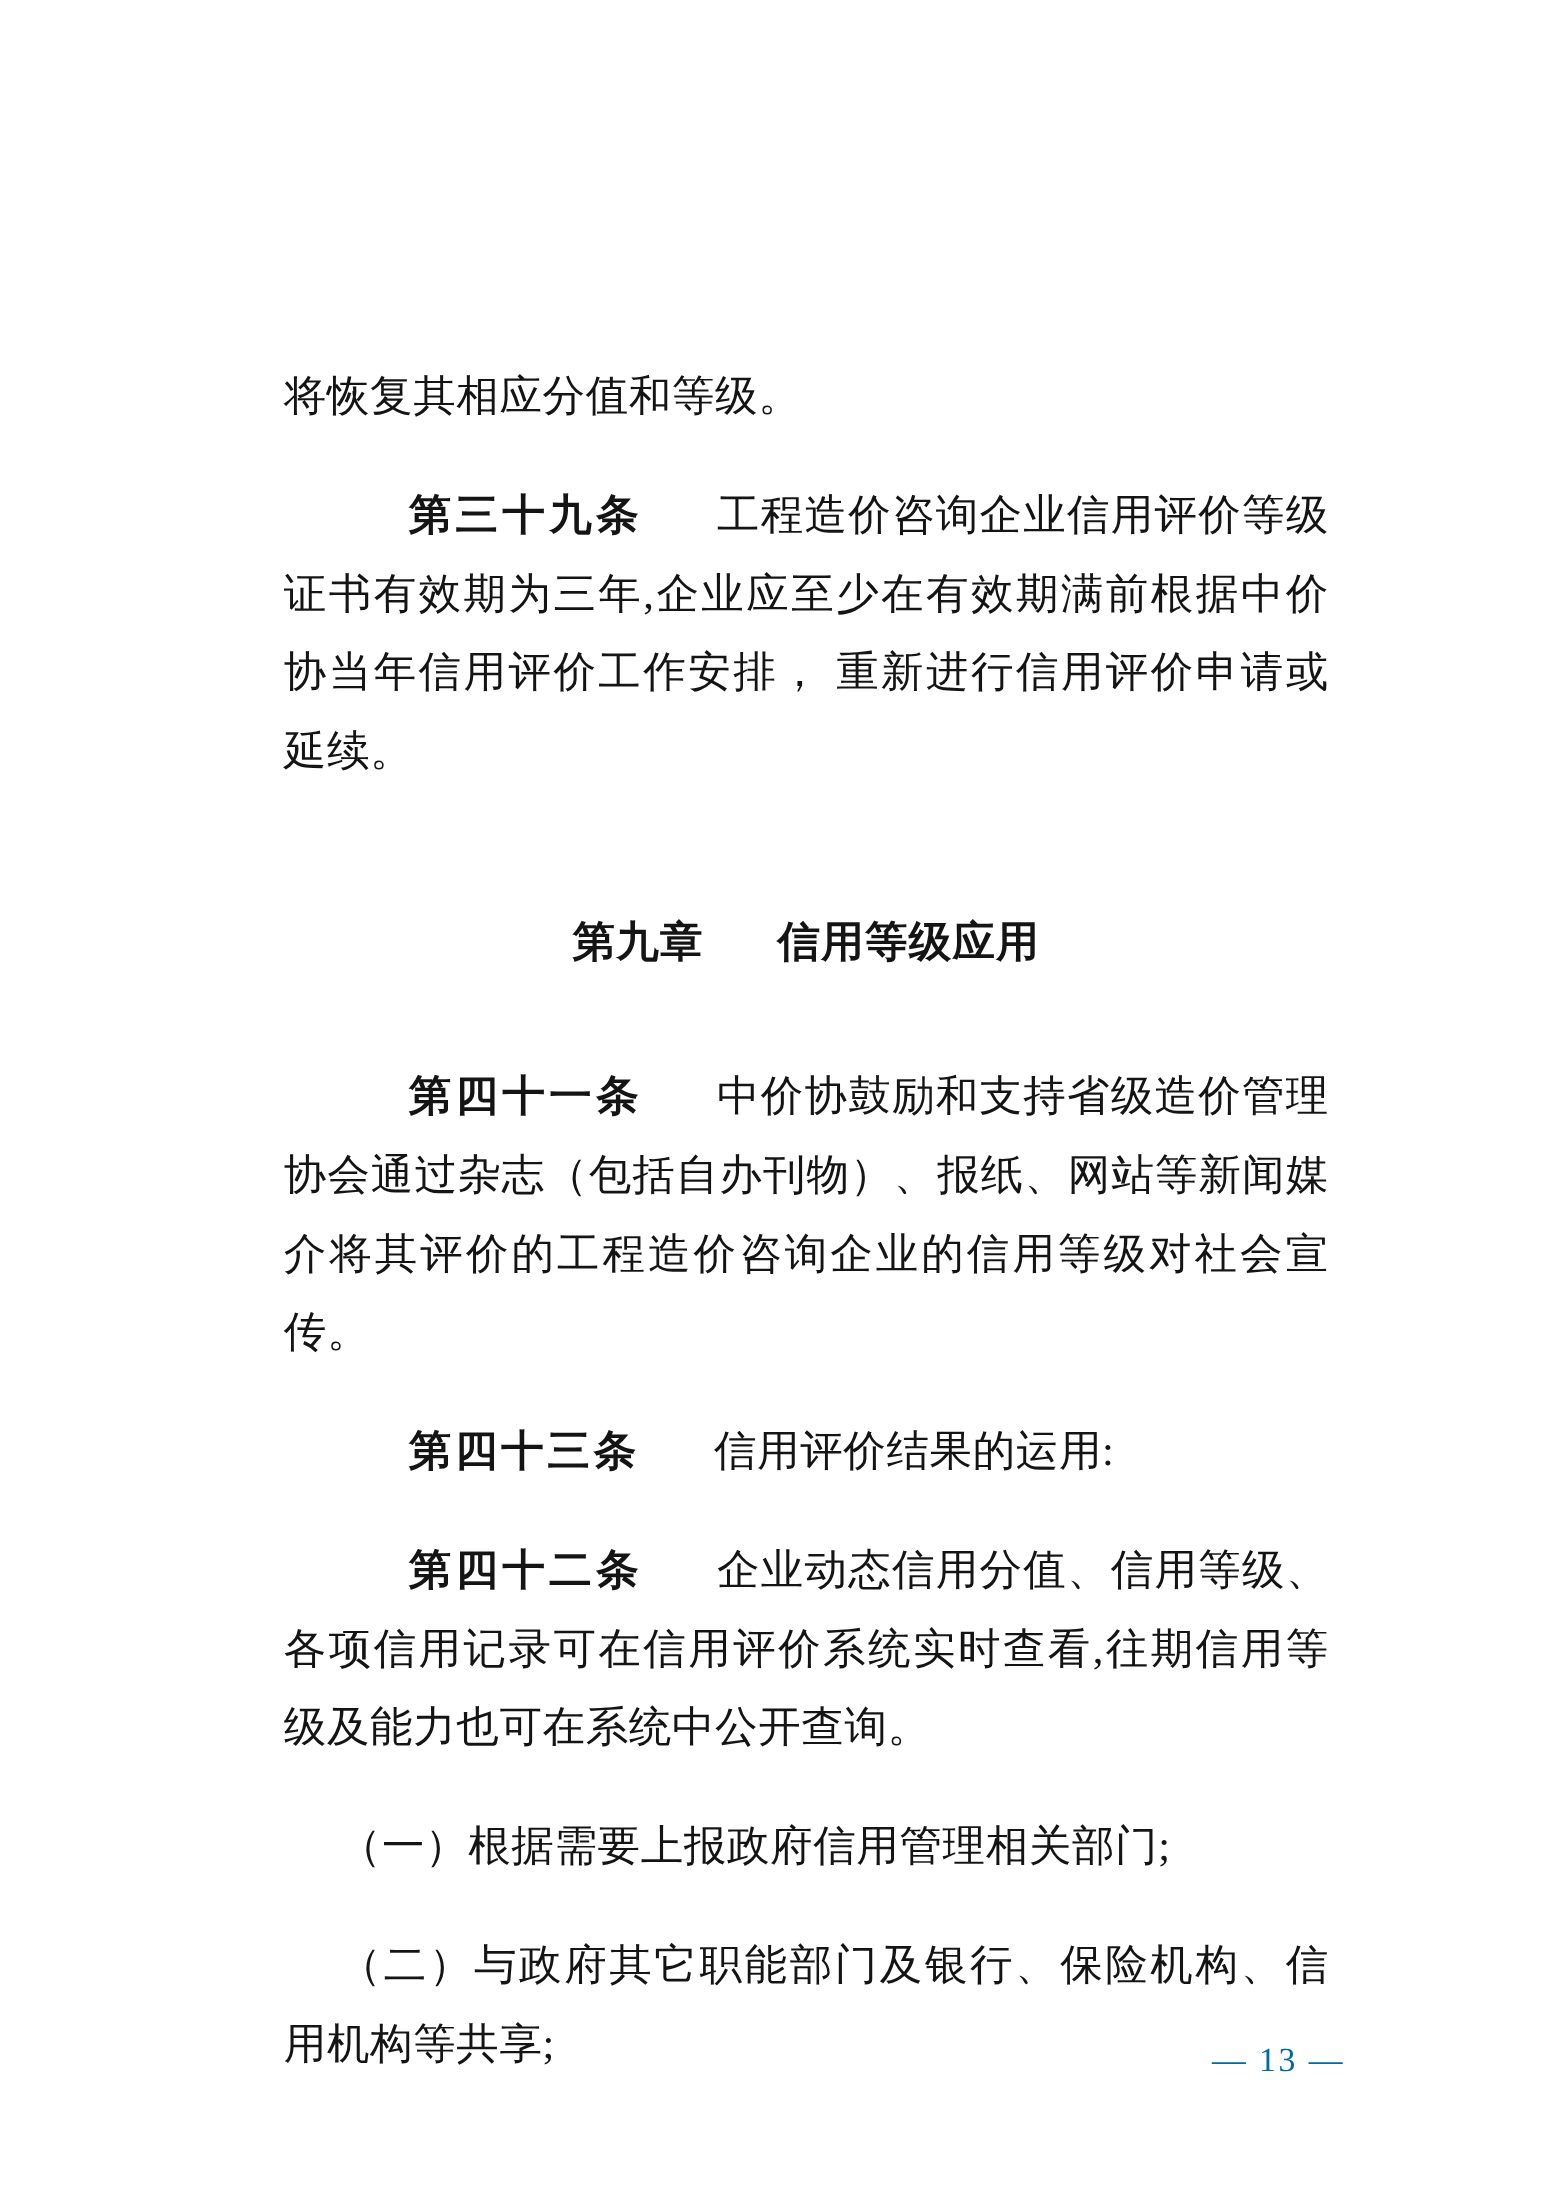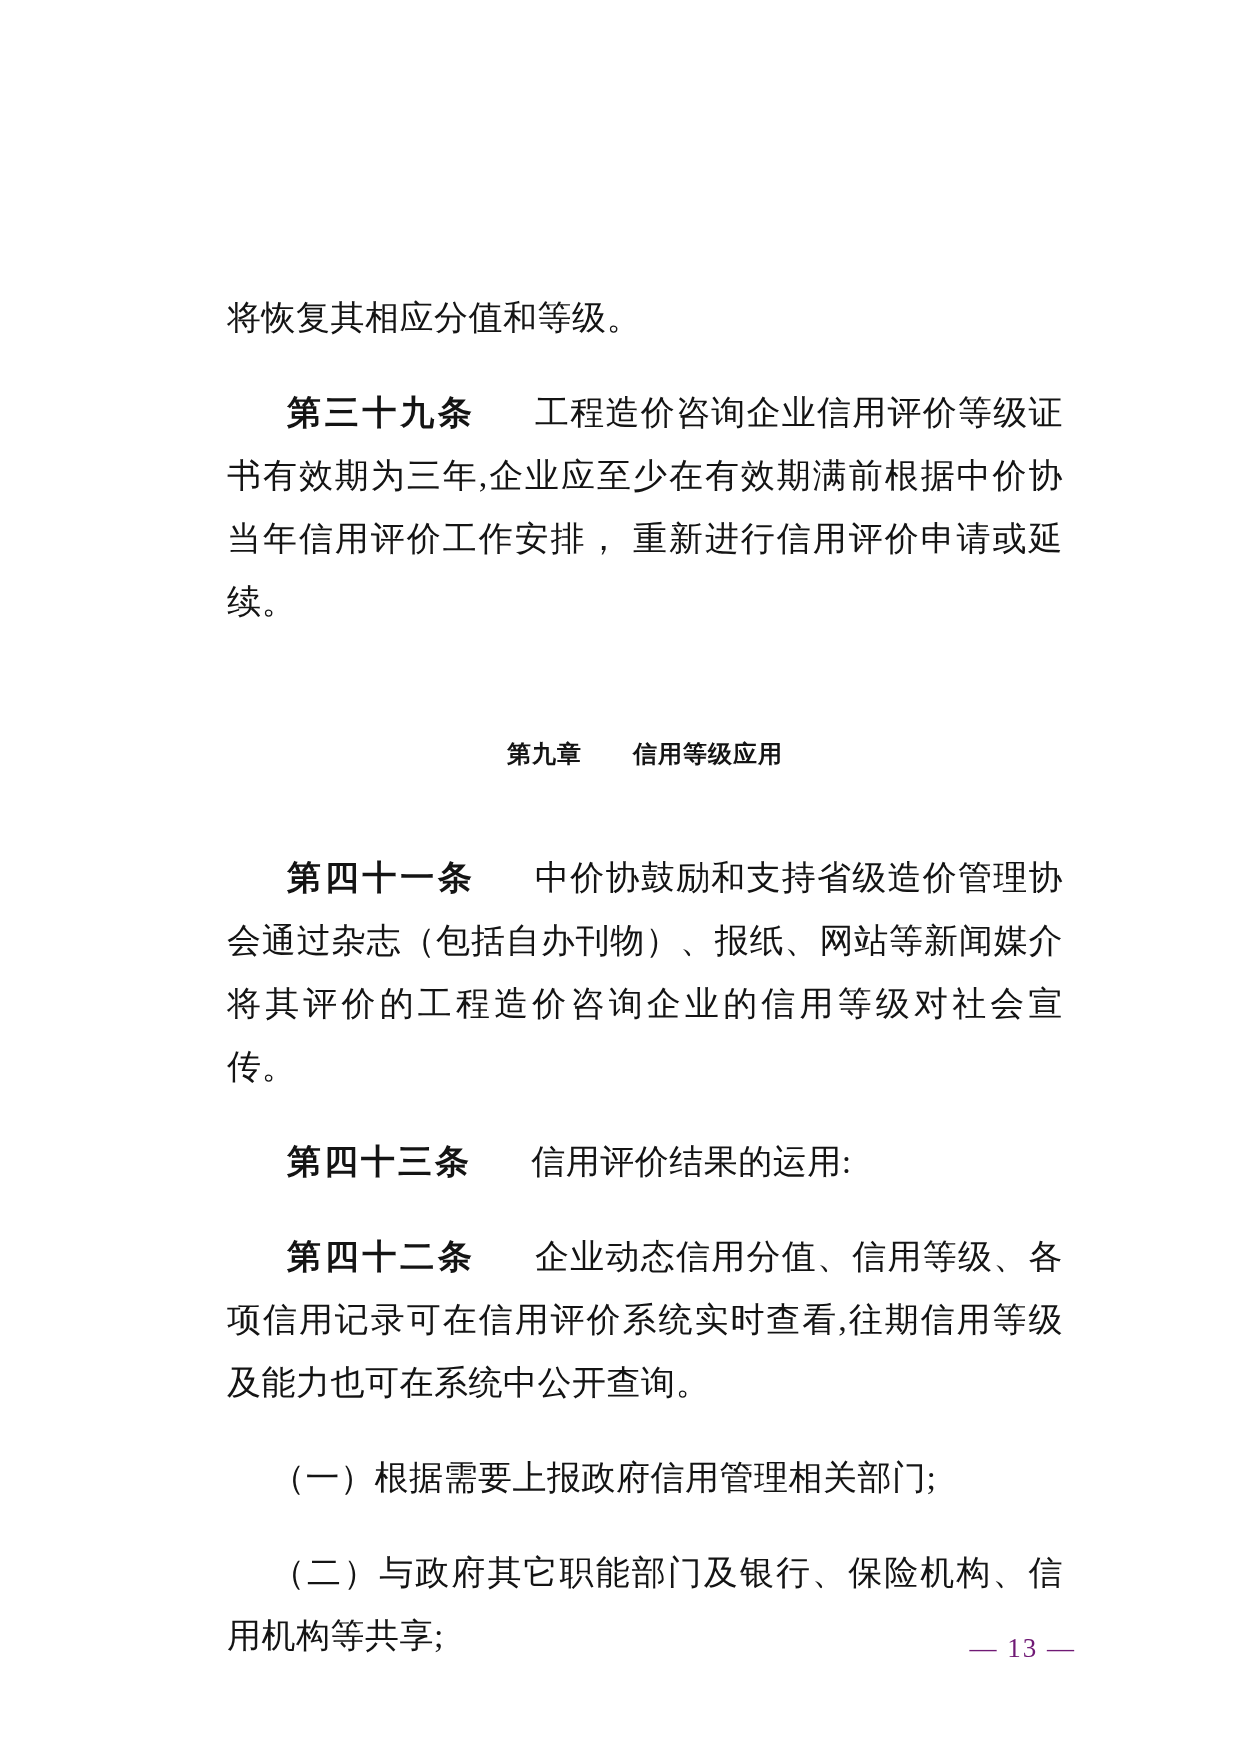--- a/index.html
+++ b/index.html
@@ -25,40 +25,41 @@
     line-height: 63px;
     text-align: justify;
     text-indent: 44px;
     letter-spacing: 0.5px;
   }
   .para.no-indent { text-indent: 0; }
   .lead {
     font-weight: bold;
     letter-spacing: 3px;
     margin-right: 0.8em;
+    margin-left: 40px;
   }
   .chapter {
     font-family: "Liberation Sans", "DejaVu Sans", sans-serif;
-    font-size: 24px;
+    font-size: 34px;
     font-weight: bold;
     line-height: 46px;
     text-align: center;
     margin-top: 66px;
     margin-bottom: 37px;
     letter-spacing: 1px;
   }
   .chapter .ch-label { margin-right: 0.8em; }
   .page-number {
     position: absolute;
     top: 1583px;
     right: 180px;
     font-size: 27px;
     line-height: 34px;
     letter-spacing: 2px;
-    color: #701a75;
+    color: #0369a1;
     font-family: "Liberation Serif", "DejaVu Serif", serif;
     margin-left: 48px;
   }
 </style>
 </head>
 <body>
 
 <div class="page">
   <main class="content">
 

